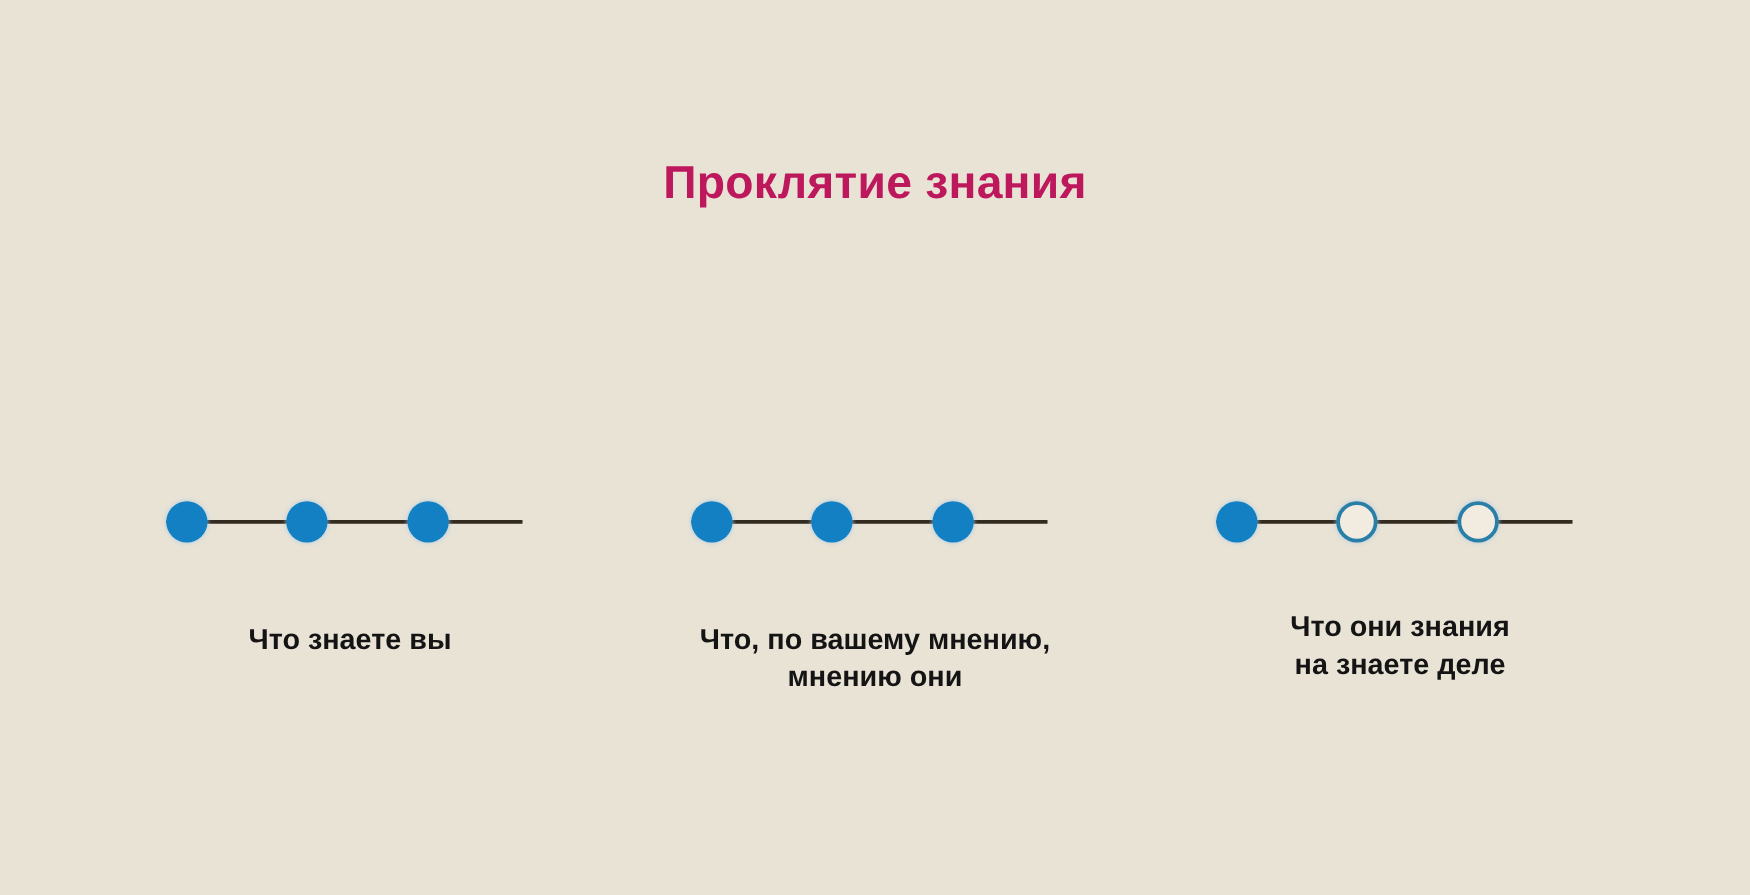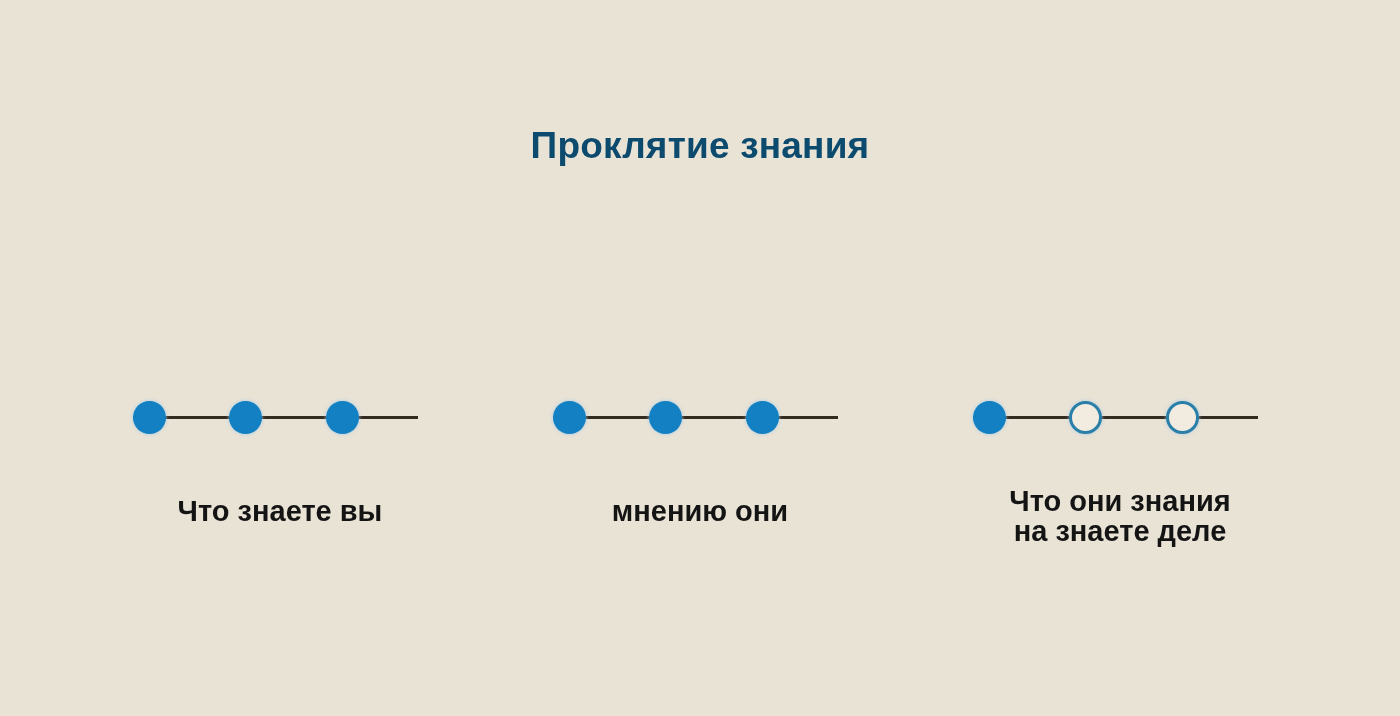--- a/index.html
+++ b/index.html
@@ -22,21 +22,21 @@
 
   
   .title {
     position: absolute;
     top: 125px;
     left: 0;
     width: 1400px;
     text-align: center;
     font-size: 37px;
     font-weight: bold;
-    color: #0c4a6e;
+    color: #be185d;
     letter-spacing: 0.2px;
     white-space: nowrap;
   }
 
   
   .group {
     position: absolute;
     top: 378px;
   }
 
@@ -83,21 +83,21 @@
   .dot.p1 { left: 78px; }
   .dot.p2 { left: 174px; }
   .dot.p3 { left: 271px; }
 
   
   .caption {
     position: absolute;
     left: 0;
     width: 450px;
     text-align: center;
-    font-size: 29px;
+    font-size: 23px;
     font-weight: bold;
     color: #141414;
     line-height: 30px;
   }
   .group-1 .caption { top: 118px; }
   .group-2 .caption { top: 118px; }
   .group-3 .caption { top: 108px; }
 
   .caption .line { display: block; }
 </style>
@@ -121,20 +121,21 @@
   </div>
 
   <div class="group group-2">
     <div class="dots-row">
       <div class="axis-line"></div>
       <div class="dot filled p1"></div>
       <div class="dot filled p2"></div>
       <div class="dot filled p3"></div>
     </div>
     <div class="caption">
+      <span class="line">Что, по вашему мнению,</span>
       <span class="line">мнению они</span>
     </div>
   </div>
 
   <div class="group group-3">
     <div class="dots-row">
       <div class="axis-line"></div>
       <div class="dot filled p1"></div>
       <div class="dot hollow p2"></div>
       <div class="dot hollow p3"></div>

